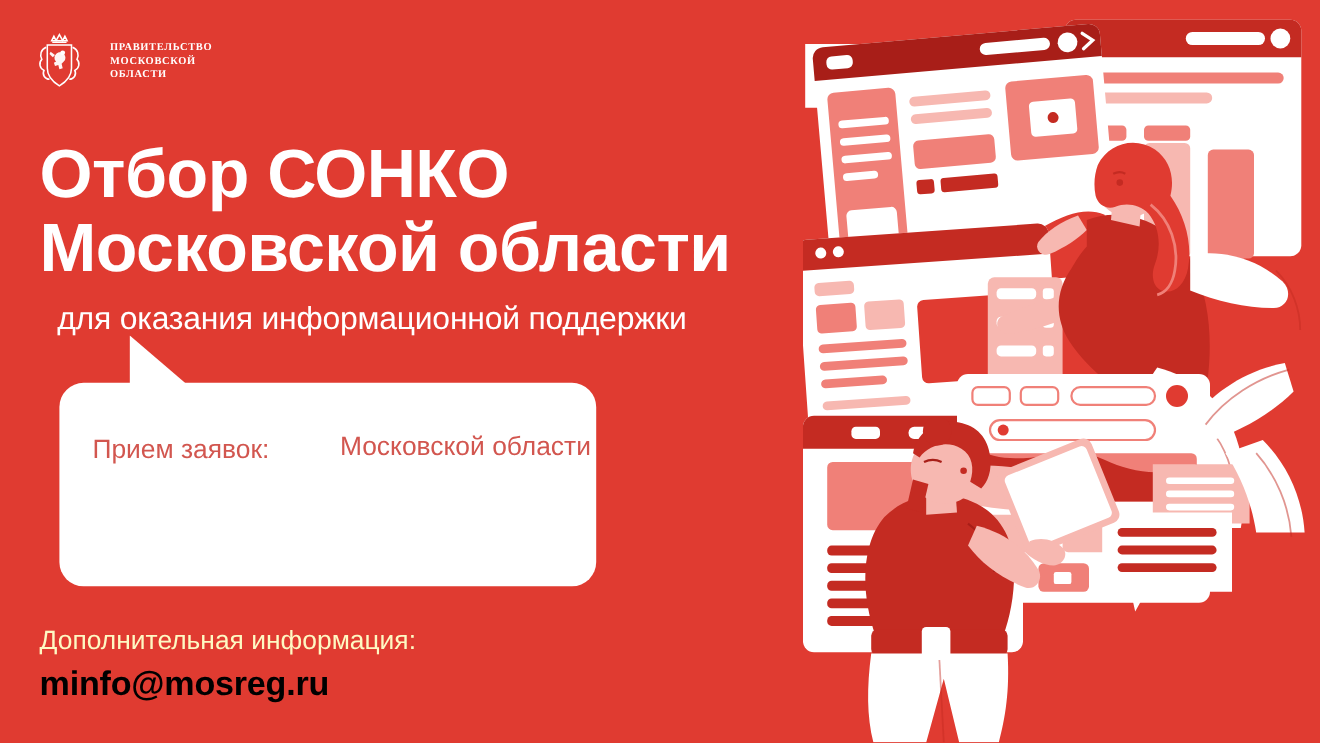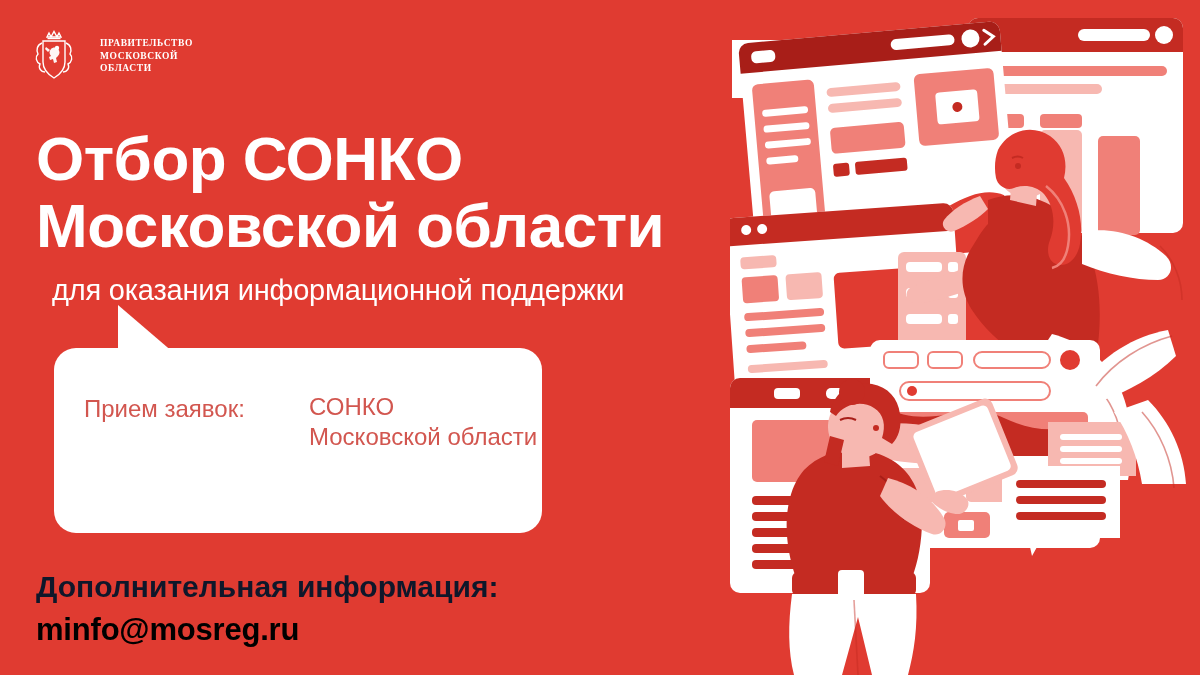--- a/index.html
+++ b/index.html
@@ -86,21 +86,21 @@
     font-size:24px;font-weight:400;line-height:1.25;
     white-space:nowrap;
   }
   .card-value span{display:block;}
 
   
   .footer{
     position:absolute;left:36px;top:568px;
   }
   .footer-label{
-    color:#0f172a;font-size:30px;font-weight:700;line-height:1.25;
+    color:#fef9c3;font-size:24px;font-weight:400;line-height:1.25;
   }
   .footer-email{
     color:#000000;font-size:31px;font-weight:700;line-height:1.3;
     margin-top:4px;letter-spacing:-0.2px;
   }
 
   
   .illustration{
     position:absolute;right:0;top:0;
     width:470px;height:675px;
@@ -153,21 +153,20 @@
   <div class="card-wrap">
     <svg class="card-tail" viewBox="0 0 60 52" xmlns="http://www.w3.org/2000/svg">
       <path d="M2 0 L58 48 L2 48 Z" fill="#ffffff"></path>
     </svg>
     <div class="card">
       <div class="card-col first">
         <div class="card-label">Прием заявок:</div>
       </div>
       <div class="card-col">
         <div class="card-value">
-          <span>СОНКО</span>
           <span>Московской области</span>
         </div>
       </div>
     </div>
   </div>
 
   <div class="footer">
     <div class="footer-label">Дополнительная информация:</div>
     <div class="footer-email">minfo@mosreg.ru</div>
   </div>

